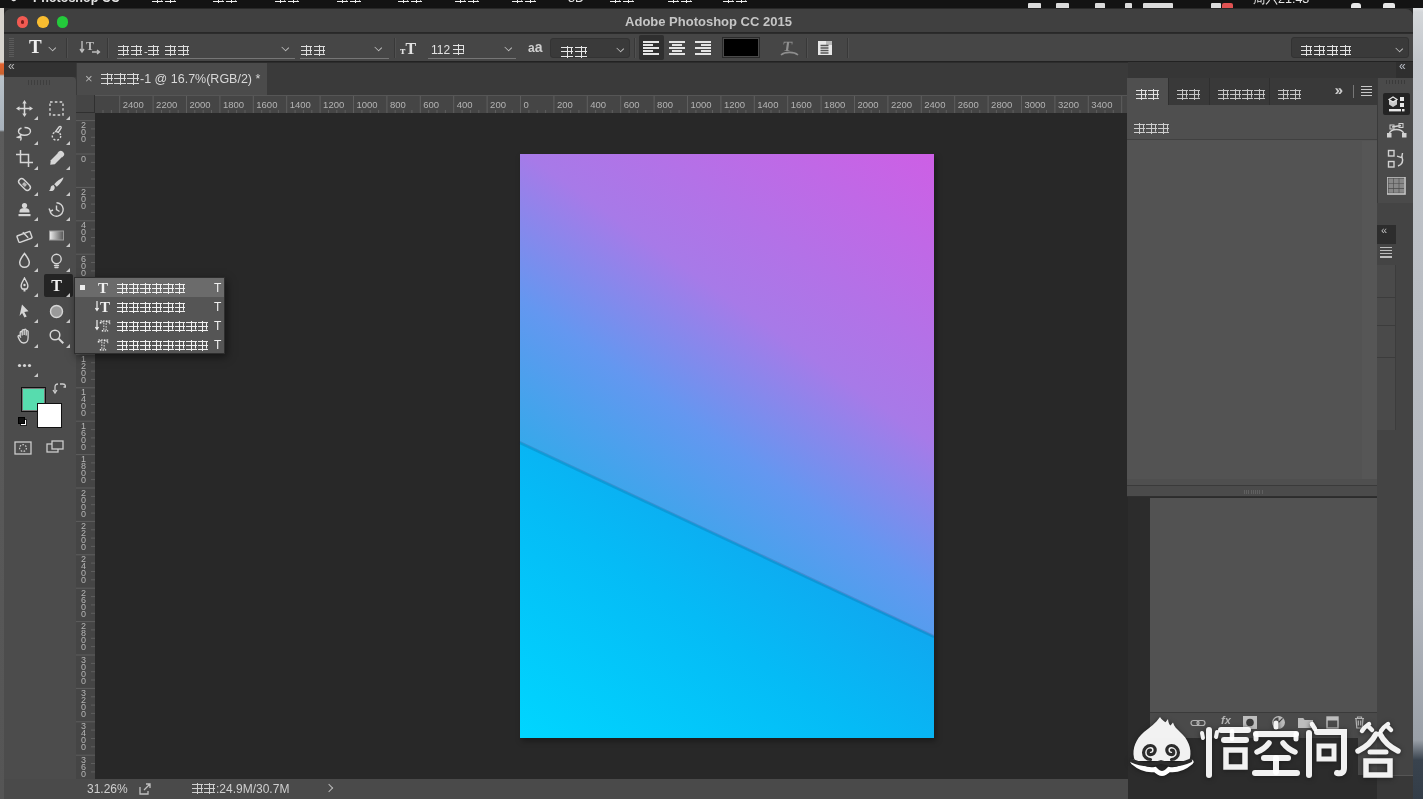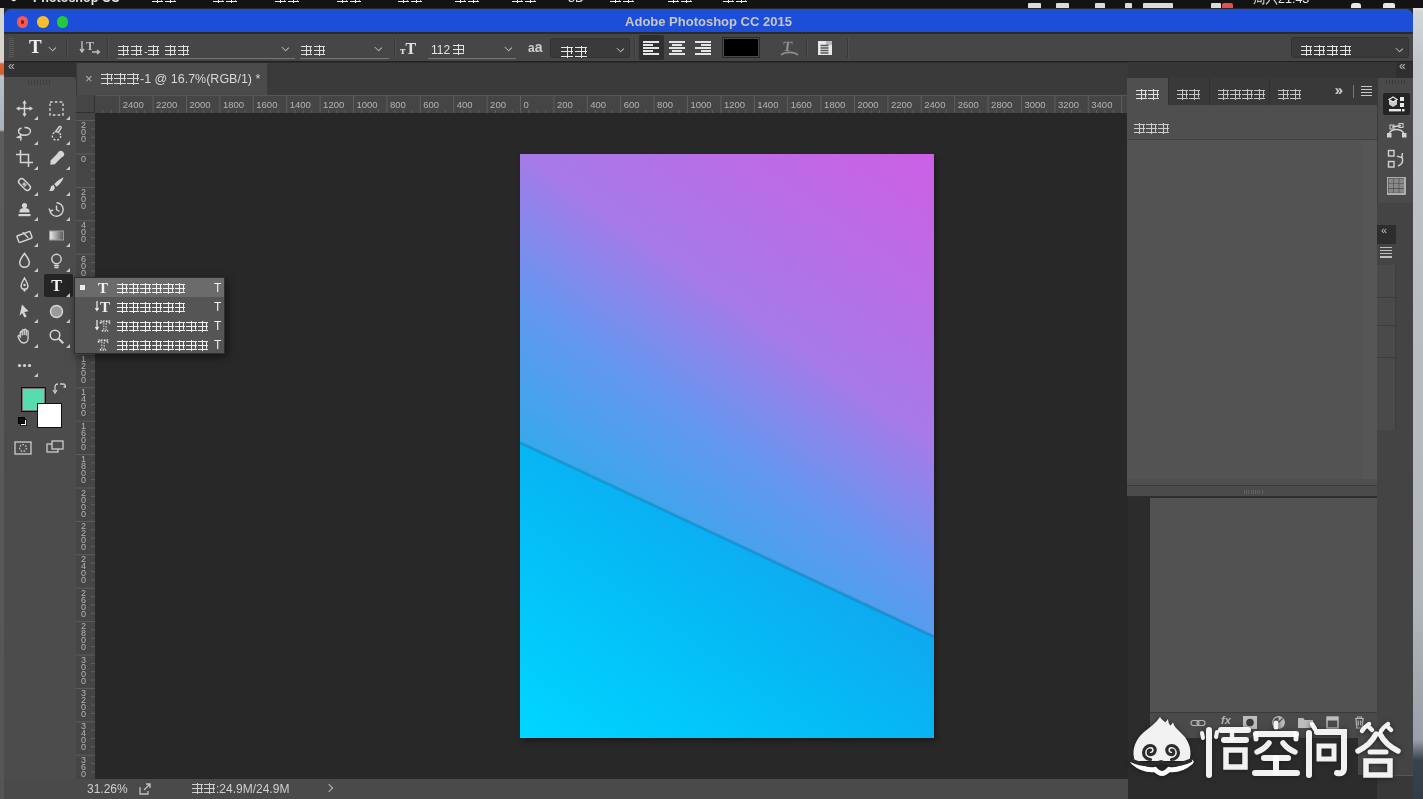--- a/index.html
+++ b/index.html
@@ -40,21 +40,21 @@
 <span class="abs" style="left:1125px;top:12px;width:7px;height:8px;background:#dcdcdc;border-radius:1px"></span>
 <span class="abs" style="left:1143px;top:12px;width:30px;height:8px;background:#dcdcdc;border-radius:1px"></span>
 <span class="abs" style="left:1211px;top:12px;width:10px;height:8px;background:#dcdcdc;border-radius:1px"></span>
 <span class="abs" style="left:1222px;top:12px;width:11px;height:8px;background:#e05252;border-radius:2px"></span>
 <span class="abs" style="left:1253px;font-weight:normal">周六21:43</span>
 <span class="abs" style="left:1351px;top:12px;width:10px;height:8px;background:#e8e8e8;border-radius:3px"></span>
 <span class="abs" style="left:1383px;top:12px;width:12px;height:8px;background:#e8e8e8;border-radius:2px"></span>
 </div>
     </div>
 <div class="abs" style="left:4px;top:9px;width:1409px;height:790px;background:#2c2c2c;border-radius:7px 7px 0 0"></div>
-<div class="abs" style="left:4px;top:9px;width:1409px;height:24px;background:#1d4ed8;border-radius:7px 7px 0 0;border-bottom:1px solid #282828">
+<div class="abs" style="left:4px;top:9px;width:1409px;height:24px;background:#404040;border-radius:7px 7px 0 0;border-bottom:1px solid #282828">
 <span class="abs" style="left:12.5px;top:7px;width:11.5px;height:11.5px;border-radius:50%;background:#f25a52"></span>
 <span class="abs" style="left:16.5px;top:11px;width:3.5px;height:3.5px;border-radius:50%;background:#7c1f1c"></span>
 <span class="abs" style="left:33px;top:7px;width:11.5px;height:11.5px;border-radius:50%;background:#f9bd30"></span>
 <span class="abs" style="left:52.7px;top:7px;width:11.5px;height:11.5px;border-radius:50%;background:#24ca3b"></span>
 <span class="abs" style="left:0;top:4.5px;width:1409px;text-align:center;font-size:13px;font-weight:bold;color:#c6c6c6;letter-spacing:0">Adobe Photoshop CC 2015</span>
 </div>
 <div class="abs" style="left:4px;top:34px;width:1409px;height:28px;background:#464646;border-bottom:1px solid #222">
 <div class="abs" style="left:4px;top:4px;width:8px;height:20px;background:repeating-linear-gradient(to bottom,#5a5a5a 0 1px,transparent 1px 2px) ;background-size:5px 100%;background-repeat:no-repeat;background-position:1px 0"></div>
 <span class="abs" style="left:25px;top:2px;font-family:'Liberation Serif',serif;font-size:19px;font-weight:bold;color:#f0f0f0">T</span>
 <span class="chev abs" style="left:45px;top:10px"></span>
@@ -129,21 +129,21 @@
         <span class="abs" style="left:9px;top:4px"><i class="k" style="width:11px;height:11px;--c:#e2e2e2;margin-right:2px;"></i><i class="k" style="width:11px;height:11px;--c:#e2e2e2;margin-right:2px;"></i><i class="k" style="width:11px;height:11px;--c:#e2e2e2;margin-right:2px;"></i><i class="k" style="width:11px;height:11px;--c:#e2e2e2;margin-right:2px;"></i></span>
         <span class="chev abs" style="left:104px;top:7px"></span>
       </div>
 </div>
 <div class="abs" style="left:4px;top:63px;width:1124px;height:32px;background:#3a3a3a"></div>
 <div class="abs" style="left:4px;top:63px;width:72px;height:14px;background:#323232">
       <span style="position:absolute;left:4px;top:-4px;color:#b9b9b9;font-size:12px">«</span>
     </div>
 <div class="abs" style="left:77px;top:63px;width:190px;height:32px;background:#4b4b4b;color:#d8d8d8;font-size:12.5px">
 <span class="abs" style="left:8px;top:8px;color:#b4b4b4;font-size:13px">×</span>
-<span class="abs" style="left:24px;top:9px"><i class="k" style="width:12px;height:12px;--c:#d8d8d8;margin-right:1px;"></i><i class="k" style="width:12px;height:12px;--c:#d8d8d8;margin-right:1px;"></i><i class="k" style="width:12px;height:12px;--c:#d8d8d8;margin-right:1px;"></i><span style="position:relative;top:0px">-1 @ 16.7%(RGB/1) *</span></span>
+<span class="abs" style="left:24px;top:9px"><i class="k" style="width:12px;height:12px;--c:#d8d8d8;margin-right:1px;"></i><i class="k" style="width:12px;height:12px;--c:#d8d8d8;margin-right:1px;"></i><i class="k" style="width:12px;height:12px;--c:#d8d8d8;margin-right:1px;"></i><span style="position:relative;top:0px">-1 @ 16.7%(RGB/2) *</span></span>
 </div>
 <div class="abs" style="left:76px;top:95px;width:19px;height:18px;background:#454545;border-right:1px solid #303030;border-bottom:1px solid #303030"></div>
 <div class="abs" style="left:95px;top:95px;width:1033px;height:18px;background:#454545;border-top:1px solid #565656;overflow:hidden">
       <svg width="1033" height="18" style="position:absolute;left:0;top:0">
         <path d="M8.0 14V18 M16.4 14V18 M24.7 0V18 M33.1 14V18 M41.4 14V18 M49.8 14V18 M58.1 0V18 M66.5 14V18 M74.8 14V18 M83.2 14V18 M91.5 0V18 M99.8 14V18 M108.2 14V18 M116.5 14V18 M124.9 0V18 M133.3 14V18 M141.6 14V18 M150.0 14V18 M158.3 0V18 M166.7 14V18 M175.0 14V18 M183.4 14V18 M191.7 0V18 M200.1 14V18 M208.4 14V18 M216.8 14V18 M225.1 0V18 M233.5 14V18 M241.8 14V18 M250.2 14V18 M258.5 0V18 M266.9 14V18 M275.2 14V18 M283.6 14V18 M291.9 0V18 M300.2 14V18 M308.6 14V18 M316.9 14V18 M325.3 0V18 M333.7 14V18 M342.0 14V18 M350.4 14V18 M358.7 0V18 M367.1 14V18 M375.4 14V18 M383.8 14V18 M392.1 0V18 M400.5 14V18 M408.8 14V18 M417.2 14V18 M425.5 0V18 M433.9 14V18 M442.2 14V18 M450.6 14V18 M458.9 0V18 M467.2 14V18 M475.6 14V18 M483.9 14V18 M492.3 0V18 M500.6 14V18 M509.0 14V18 M517.3 14V18 M525.7 0V18 M534.1 14V18 M542.4 14V18 M550.8 14V18 M559.1 0V18 M567.5 14V18 M575.8 14V18 M584.1 14V18 M592.5 0V18 M600.9 14V18 M609.2 14V18 M617.5 14V18 M625.9 0V18 M634.2 14V18 M642.6 14V18 M650.9 14V18 M659.3 0V18 M667.6 14V18 M676.0 14V18 M684.3 14V18 M692.7 0V18 M701.1 14V18 M709.4 14V18 M717.8 14V18 M726.1 0V18 M734.4 14V18 M742.8 14V18 M751.1 14V18 M759.5 0V18 M767.9 14V18 M776.2 14V18 M784.5 14V18 M792.9 0V18 M801.2 14V18 M809.6 14V18 M817.9 14V18 M826.3 0V18 M834.6 14V18 M843.0 14V18 M851.3 14V18 M859.7 0V18 M868.1 14V18 M876.4 14V18 M884.8 14V18 M893.1 0V18 M901.4 14V18 M909.8 14V18 M918.1 14V18 M926.5 0V18 M934.9 14V18 M943.2 14V18 M951.5 14V18 M959.9 0V18 M968.3 14V18 M976.6 14V18 M985.0 14V18 M993.3 0V18 M1001.6 14V18 M1010.0 14V18 M1018.3 14V18 M1026.7 0V18" stroke="#5e5e5e" stroke-width="1"></path>
         <g font-family="Liberation Sans" font-size="9.5" fill="#b4b4b4">
           <text x="27.7" y="11.5">2400</text>
           <text x="61.1" y="11.5">2200</text>
           <text x="94.5" y="11.5">2000</text>
           <text x="127.9" y="11.5">1800</text>
@@ -259,21 +259,21 @@
 <div class="abs" style="left:0;top:0;width:414px;height:584px;background:linear-gradient(215.3deg,#2b9fe6 44%,#0fa9f0 56%,#05bbf6 72%,#00d6ff 100%);clip-path:polygon(0 288px,414px 482px,414px 584px,0 584px)"></div>
 <div class="abs" style="left:0;top:287px;width:458px;height:2.5px;background:rgba(20,40,80,.16);transform-origin:0 0;transform:rotate(25.1deg)"></div>
 </div>
 <div class="abs" style="left:76px;top:779px;width:1052px;height:20px;background:#4a4a4a;color:#cfcfcf;font-size:12px">
 <span class="abs" style="left:11px;top:3px">31.26%</span>
 <svg class="abs" style="left:62px;top:3px" width="15" height="14">
         <g stroke="#c0c0c0" stroke-width="1.3" fill="none">
           <path d="M2 5v7h8V9M6 8l6-6M8 2h4v4"></path>
         </g>
       </svg>
-<span class="abs" style="left:116px;top:3px"><i class="k" style="width:11px;height:11px;--c:#cfcfcf;margin-right:1px;"></i><i class="k" style="width:11px;height:11px;--c:#cfcfcf;margin-right:1px;"></i><span>:24.9M/24.9M</span></span>
+<span class="abs" style="left:116px;top:3px"><i class="k" style="width:11px;height:11px;--c:#cfcfcf;margin-right:1px;"></i><i class="k" style="width:11px;height:11px;--c:#cfcfcf;margin-right:1px;"></i><span>:24.9M/30.7M</span></span>
 <span class="abs" style="left:250px;top:4px;width:6px;height:6px;border-top:1.5px solid #b9b9b9;border-right:1.5px solid #b9b9b9;transform:rotate(45deg);margin-top:2px"></span>
 </div>
 <div class="abs" style="left:4px;top:77px;width:72px;height:722px;background:#4c4c4c;border-radius:0 4px 0 0">
 <div class="abs" style="left:24px;top:3px;width:24px;height:5px;background:repeating-linear-gradient(to right,#3e3e3e 0 1px,transparent 1px 3px)"></div>
 </div>
 <div class="abs" style="left:4px;top:779px;width:72px;height:20px;background:#4a4a4a"></div>
 <span class="toolcell tri" style="left:16px;top:99.5px"><svg width="17" height="17" viewBox="0 0 17 17">
         <g stroke="#d6d6d6" stroke-width="1.5" fill="#d6d6d6">
           <path d="M8.5 2v13M2 8.5h13"></path>
           <path d="M8.5 0l2.2 3.5h-4.4zM8.5 17l2.2-3.5h-4.4zM0 8.5l3.5-2.2v4.4zM17 8.5l-3.5-2.2v4.4z" stroke="none"></path>

